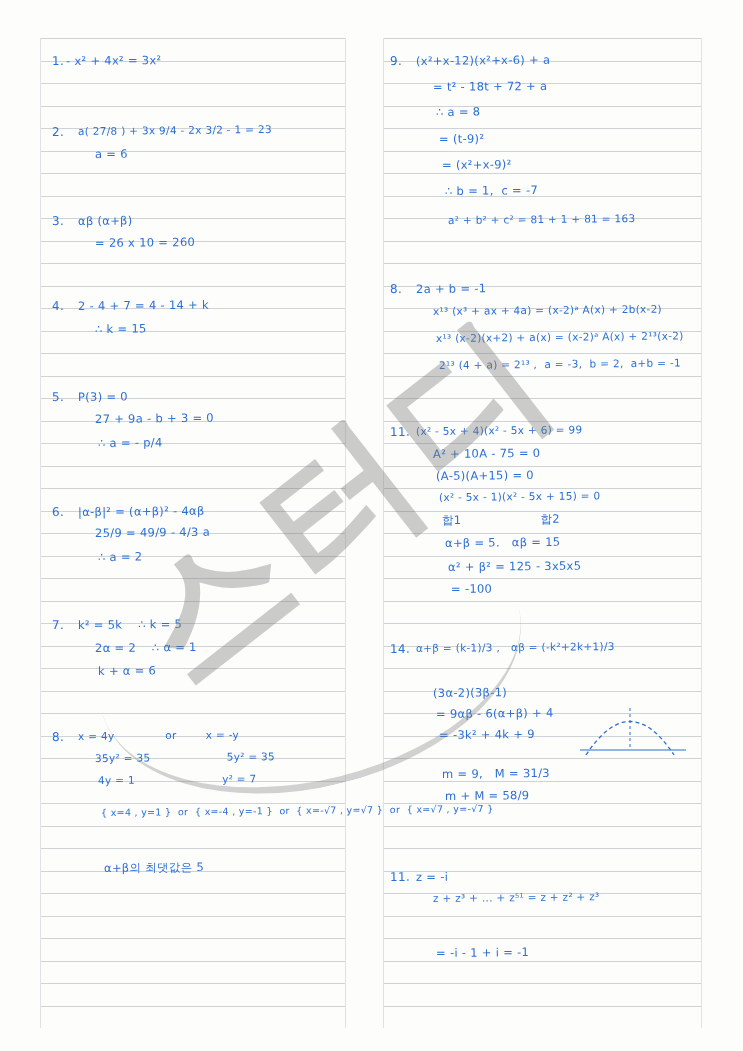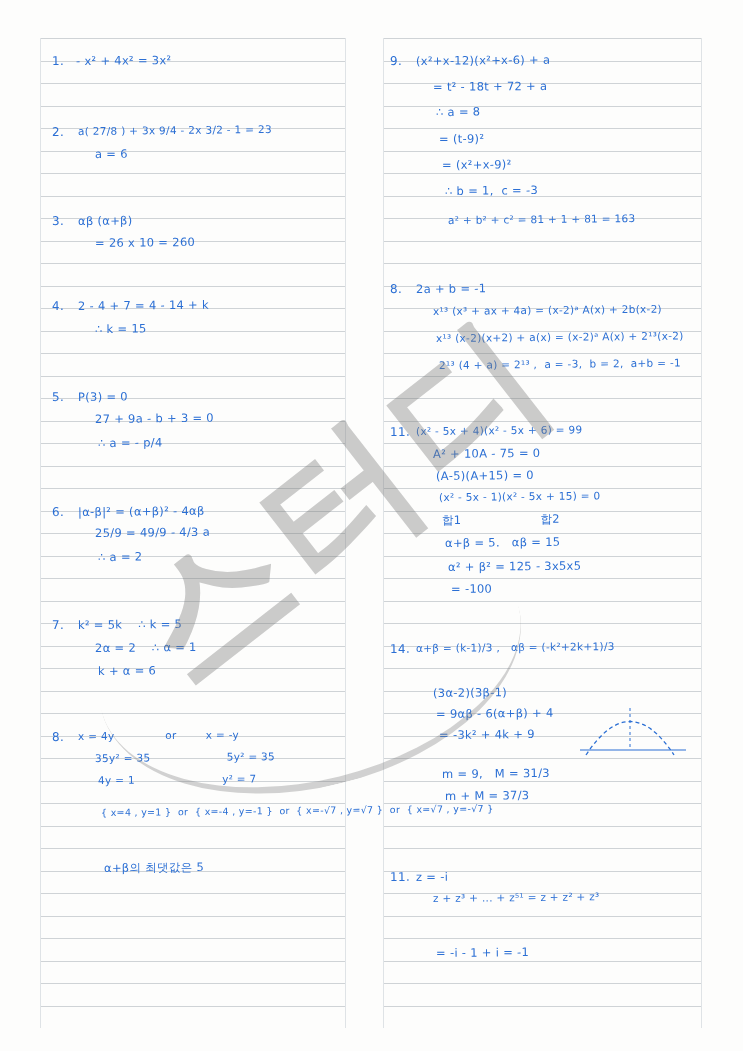--- a/index.html
+++ b/index.html
@@ -193,21 +193,21 @@
       <div class="rule left" style="top: 1005.5px;"></div>
       <div class="rule right" style="top: 1005.5px;"></div>
     </div>
   <div class="vrule" style="left:40px"></div>
   <div class="vrule" style="left:345px"></div>
   <div class="vrule" style="left:383px"></div>
   <div class="vrule" style="left:701px"></div>
 
   <div id="ink">
       <div class="hw num" style="left: 52px; top: 54px;">1.</div>
-      <div class="hw" style="left: 76px; top: 54px;">- x² + 4x² = 3x²</div>
+      <div class="hw" style="left: 66px; top: 54px;">- x² + 4x² = 3x²</div>
       <div class="hw num" style="left: 52px; top: 125px;">2.</div>
       <div class="hw small" style="left: 78px; top: 125px;">a( 27/8 ) + 3x 9/4 - 2x 3/2 - 1 = 23</div>
       <div class="hw" style="left: 95px; top: 147px;">a = 6</div>
       <div class="hw num" style="left: 52px; top: 214px;">3.</div>
       <div class="hw" style="left: 78px; top: 214px;">αβ (α+β)</div>
       <div class="hw" style="left: 95px; top: 236px;">= 26 x 10 = 260</div>
       <div class="hw num" style="left: 52px; top: 299px;">4.</div>
       <div class="hw" style="left: 78px; top: 299px;">2 - 4 + 7 = 4 - 14 + k</div>
       <div class="hw" style="left: 95px; top: 322px;">∴ k = 15</div>
       <div class="hw num" style="left: 52px; top: 390px;">5.</div>
@@ -227,21 +227,21 @@
       <div class="hw small" style="left: 95px; top: 752px;">35y² = 35                     5y² = 35</div>
       <div class="hw small" style="left: 98px; top: 774px;">4y = 1                        y² = 7</div>
       <div class="hw tiny" style="left: 101px; top: 807px;">{ x=4 , y=1 }  or  { x=-4 , y=-1 }  or  { x=-√7 , y=√7 }  or  { x=√7 , y=-√7 }</div>
       <div class="hw" style="left: 104px; top: 861px;">α+β의 최댓값은 5</div>
       <div class="hw num" style="left: 390px; top: 54px;">9.</div>
       <div class="hw" style="left: 416px; top: 54px;">(x²+x-12)(x²+x-6) + a</div>
       <div class="hw" style="left: 433px; top: 80px;">= t² - 18t + 72 + a</div>
       <div class="hw" style="left: 436px; top: 105px;">∴ a = 8</div>
       <div class="hw" style="left: 439px; top: 132px;">= (t-9)²</div>
       <div class="hw" style="left: 442px; top: 158px;">= (x²+x-9)²</div>
-      <div class="hw" style="left: 445px; top: 184px;">∴ b = 1,  c = -3</div>
+      <div class="hw" style="left: 445px; top: 184px;">∴ b = 1,  c = -7</div>
       <div class="hw small" style="left: 448px; top: 214px;">a² + b² + c² = 81 + 1 + 81 = 163</div>
       <div class="hw num" style="left: 390px; top: 282px;">8.</div>
       <div class="hw" style="left: 416px; top: 282px;">2a + b = -1</div>
       <div class="hw small" style="left: 433px; top: 305px;">x¹³ (x³ + ax + 4a) = (x-2)ᵃ A(x) + 2b(x-2)</div>
       <div class="hw small" style="left: 436px; top: 332px;">x¹³ (x-2)(x+2) + a(x) = (x-2)ᵃ A(x) + 2¹³(x-2)</div>
       <div class="hw small" style="left: 439px; top: 359px;">2¹³ (4 + a) = 2¹³ ,  a = -3,  b = 2,  a+b = -1</div>
       <div class="hw num" style="left: 390px; top: 425px;">11.</div>
       <div class="hw small" style="left: 416px; top: 425px;">(x² - 5x + 4)(x² - 5x + 6) = 99</div>
       <div class="hw" style="left: 433px; top: 447px;">A² + 10A - 75 = 0</div>
       <div class="hw" style="left: 436px; top: 469px;">(A-5)(A+15) = 0</div>
@@ -249,21 +249,21 @@
       <div class="hw" style="left: 442px; top: 513px;">합1                    합2</div>
       <div class="hw" style="left: 445px; top: 536px;">α+β = 5.   αβ = 15</div>
       <div class="hw" style="left: 448px; top: 560px;">α² + β² = 125 - 3x5x5</div>
       <div class="hw" style="left: 451px; top: 582px;">= -100</div>
       <div class="hw num" style="left: 390px; top: 642px;">14.</div>
       <div class="hw small" style="left: 416px; top: 642px;">α+β = (k-1)/3 ,   αβ = (-k²+2k+1)/3</div>
       <div class="hw" style="left: 433px; top: 686px;">(3α-2)(3β-1)</div>
       <div class="hw" style="left: 436px; top: 707px;">= 9αβ - 6(α+β) + 4</div>
       <div class="hw" style="left: 439px; top: 728px;">= -3k² + 4k + 9</div>
       <div class="hw" style="left: 442px; top: 767px;">m = 9,   M = 31/3</div>
-      <div class="hw" style="left: 445px; top: 789px;">m + M = 37/3</div>
+      <div class="hw" style="left: 445px; top: 789px;">m + M = 58/9</div>
       <div class="hw num" style="left: 390px; top: 870px;">11.</div>
       <div class="hw" style="left: 416px; top: 870px;">z = -i</div>
       <div class="hw small" style="left: 433px; top: 892px;">z + z³ + ... + z⁵¹ = z + z² + z³</div>
       <div class="hw" style="left: 436px; top: 914px; margin-top: 32px;">= -i - 1 + i = -1</div>
     </div>
 
   <svg class="parabola" style="left:578px; top:700px;" width="110" height="60" viewBox="0 0 110 60">
     <path d="M8 55 Q 52 -12 96 55" fill="none" stroke="#2b6fd4" stroke-width="1.3" stroke-dasharray="4,3"></path>
     <line x1="52" y1="8" x2="52" y2="50" stroke="#2b6fd4" stroke-width="1" stroke-dasharray="3,3"></line>
     <line x1="2" y1="50" x2="108" y2="50" stroke="#2b6fd4" stroke-width="1.1"></line>

